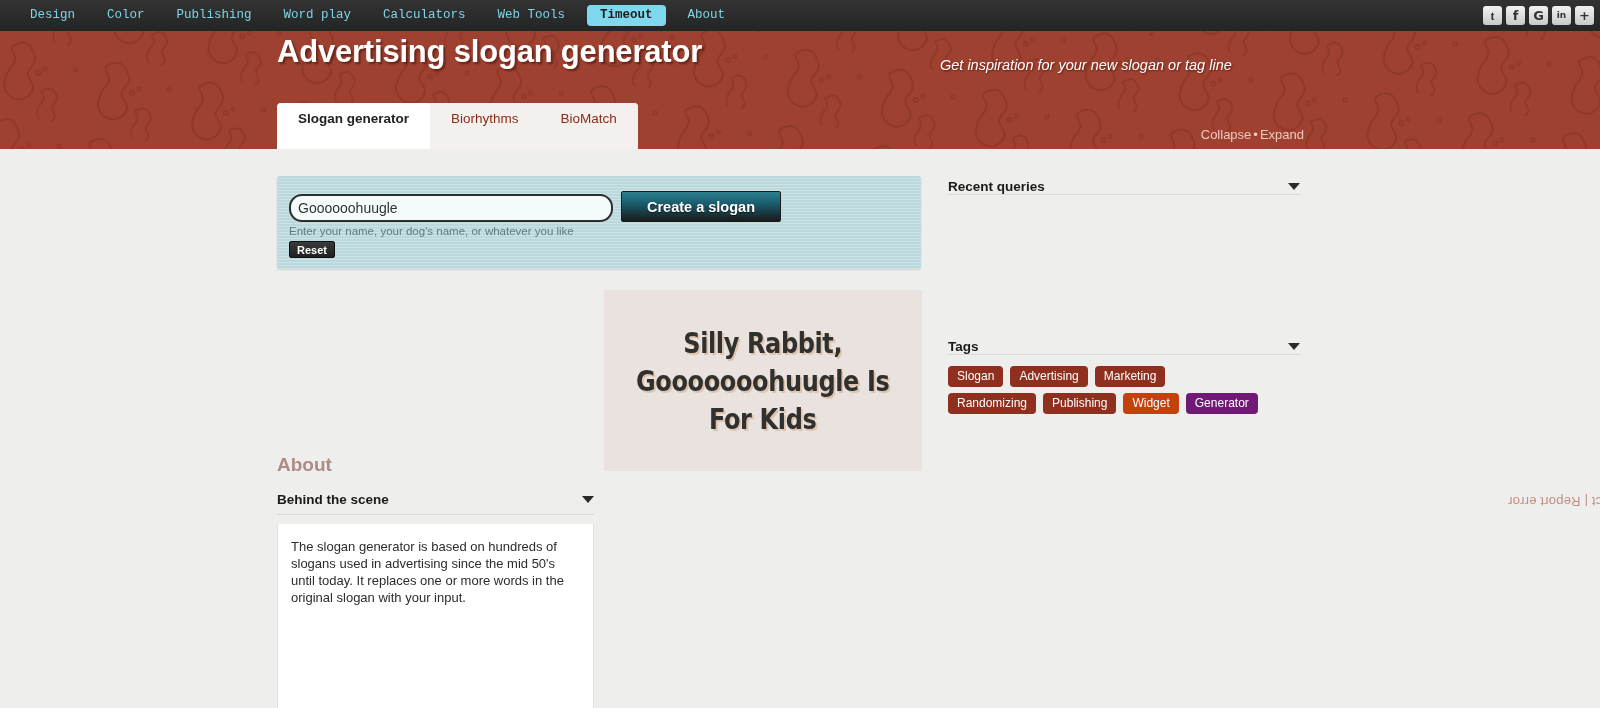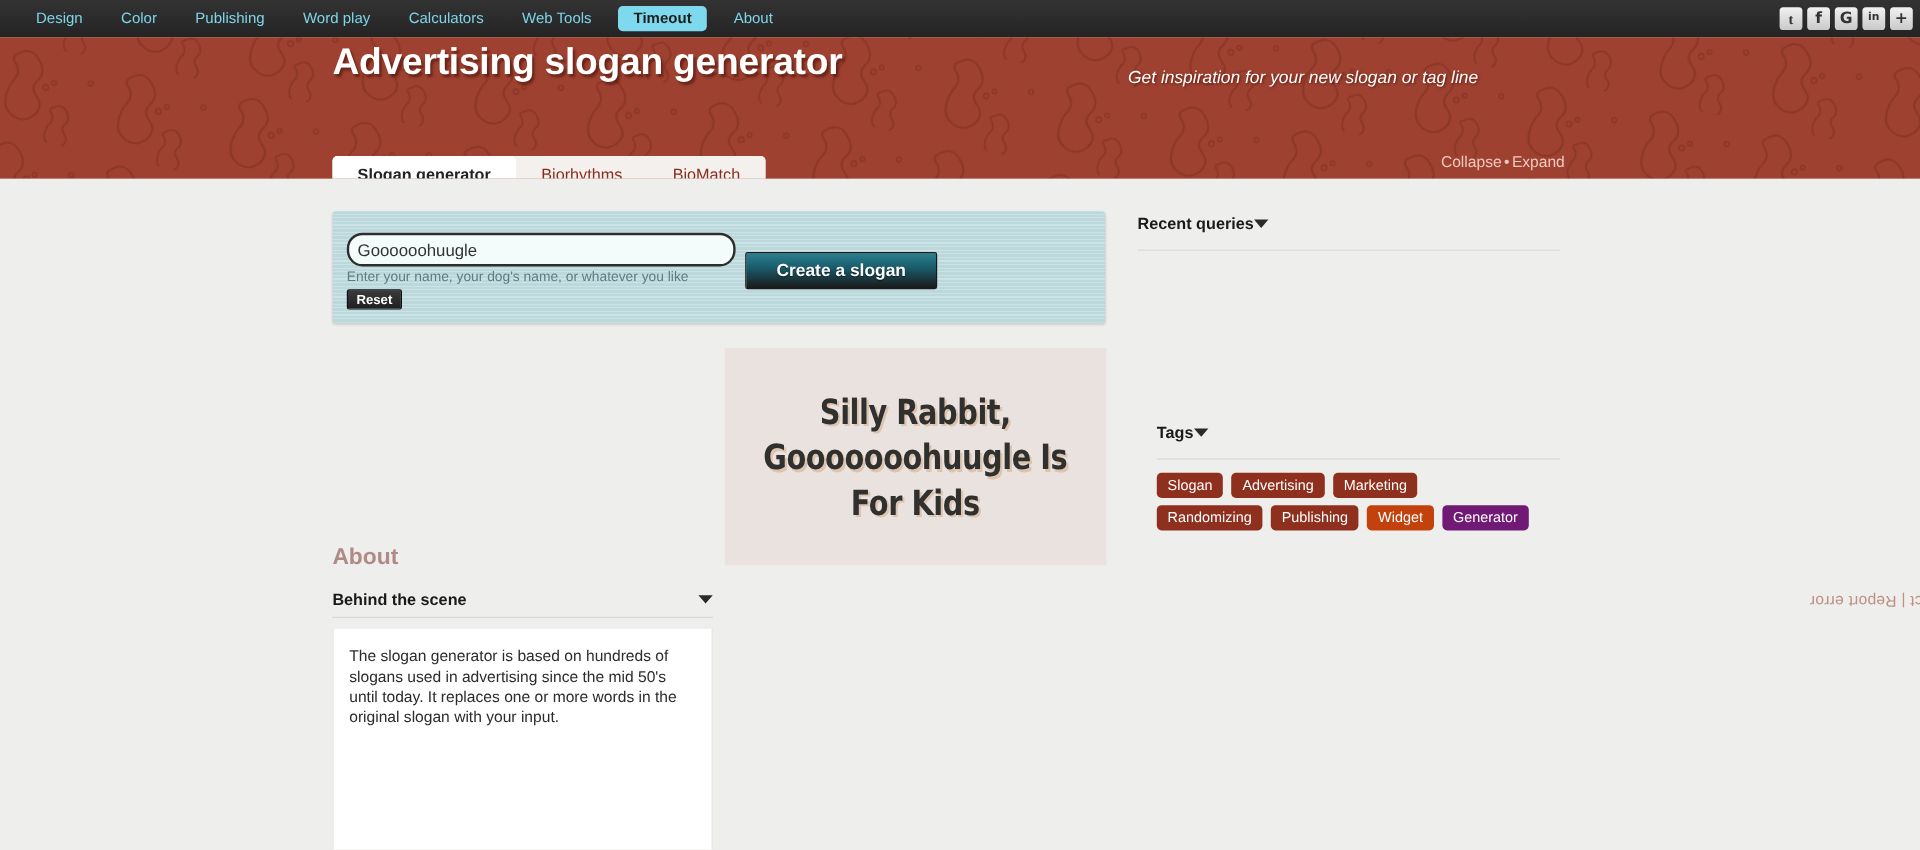--- a/index.html
+++ b/index.html
@@ -14,21 +14,21 @@
   
   .topnav {
     position: relative;
     height: 31px;
     background: #2b2b2b;
     background: linear-gradient(180deg, #333333 0%, #242424 100%);
     display: flex;
     align-items: center;
     padding-left: 14px;
   }
-  .topnav-items { display: flex; align-items: center; height: 31px; }
+  .topnav-items { display: flex; align-items: center; height: 31px; font-family: Liberation Mono, monospace; }
   .nav-link {
     color: #7ed4e8;
     font-size: 12.5px;
     text-decoration: none;
     padding: 0 16px;
     line-height: 31px;
     white-space: nowrap;
     cursor: pointer;
   }
   .nav-link.active {
@@ -116,21 +116,21 @@
   }
   .collapse-expand a { color: #f0c9bf; text-decoration: none; cursor: pointer; }
   .ce-dot { color: #f0c9bf; padding: 0 2px; }
   .tab {
     font-size: 13.5px;
     padding: 8px 21px 8px 21px;
     color: #8a2c1b;
     background: #f0eeec;
     cursor: pointer;
     line-height: 16px;
-    height: 19px;
+    height: 46px;
     font-weight: normal;
   }
   .tab.active {
     background: #ffffff;
     color: #222;
     font-weight: bold;
     border-radius: 4px 4px 0 0;
   }
   .tab.t2, .tab.t3 { background: #f3f0ee; }
   .tabs-wrap {
@@ -179,21 +179,20 @@
     width: 160px; height: 31px;
     border: 1px solid #1b1b1b;
     border-radius: 2px;
     background: linear-gradient(180deg, #2c7f8e 0%, #195d6d 40%, #1a1a1a 100%);
     color: #ffffff;
     font-size: 14.5px;
     font-weight: bold;
     cursor: pointer;
     font-family: "Liberation Sans", sans-serif;
     text-shadow: 0 1px 1px rgba(0,0,0,0.6);
-    margin-top: 19px;
   }
   .hint {
     position: absolute;
     left: 12px; top: 49px;
     font-size: 11.5px;
     color: #5f7b80;
   }
   .reset-btn {
     position: absolute;
     left: 12px; top: 65px;
@@ -265,27 +264,27 @@
     line-height: 38px;
     letter-spacing: -0.4px;
     text-shadow: 2px 2px 0 rgba(200,140,90,0.35);
     padding: 0 8px;
     transform: scaleX(0.92);
   }
 
   
   .rcol { position: absolute; left: 948px; top: 30px; width: 352px; }
   .rsec-head {
-    display: flex; align-items: center; 
+    display: flex; align-items: center; justify-content: space-between;
     font-size: 13.5px; font-weight: bold; color: #1a1a1a;
-    padding-bottom: 14px;
+    padding-bottom: 0;
     border-bottom: 1px solid #e0d7d4;
   }
   .recent-body { height: 70px; }
-  .tags-wrap { margin-top: 74px; margin-left: 16px; }
+  .tags-wrap { margin-top: 74px; }
   .tag-list {
     display: flex; flex-wrap: wrap; gap: 6px 7px;
     margin-top: 11px; width: 310px;
   }
   .tag {
     background: #8f2f1e;
     color: #ffffff;
     font-size: 12px;
     padding: 3px 9px 4px 9px;
     border-radius: 4px;

